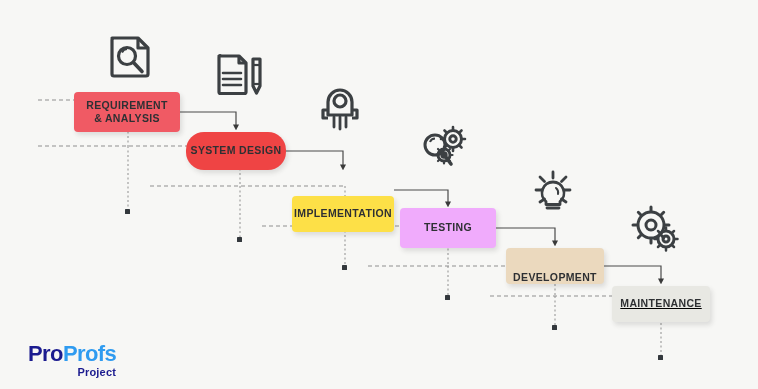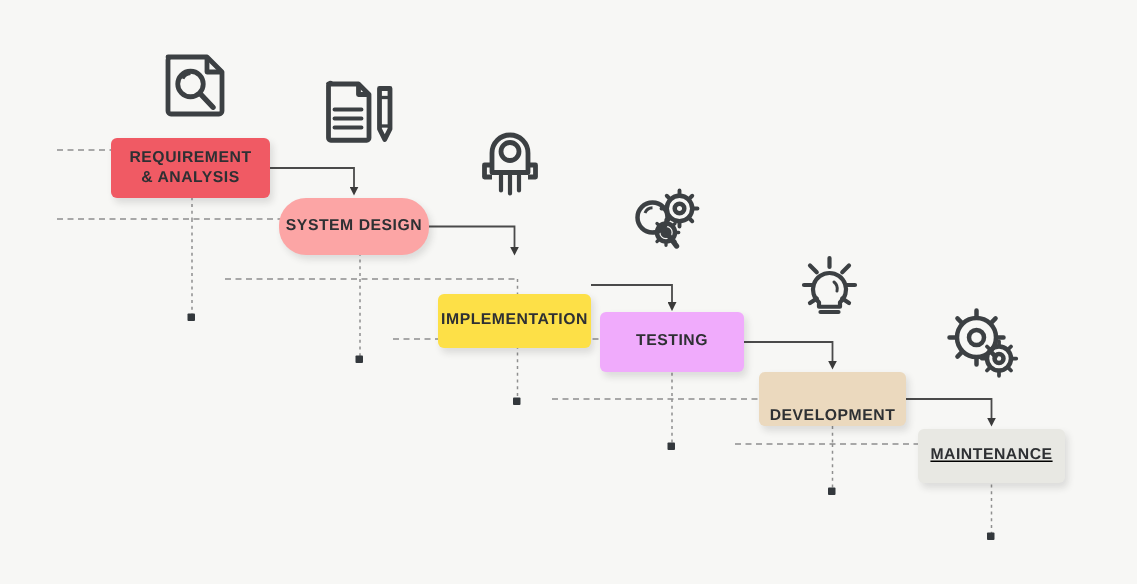--- a/index.html
+++ b/index.html
@@ -226,34 +226,40 @@
         </g>
       </g>
     </svg>
   </div>
 
   <div class="stage-box" style="left:74px; top:92px; width:106px; height:40px; background:#f05a64;">
     <span class="stage-label">REQUIREMENT
 &amp; ANALYSIS</span>
   </div>
 
-  <div class="stage-box" style="left:186px; top:132px; width:100px; height:38px; background:#fca5a5;border-radius:18px;">
+  <div class="stage-box" style="left:186px; top:132px; width:100px; height:38px; background:#ef4444;border-radius:18px;">
     <span class="stage-label">SYSTEM DESIGN</span>
   </div>
 
   <div class="stage-box" style="left:292px; top:172px; width:102px; height:36px; background:#fde047;margin-top:24px;">
     <span class="stage-label">IMPLEMENTATION</span>
   </div>
 
   <div class="stage-box" style="left:400px; top:208px; width:96px; height:40px; background:#f0abfc;">
     <span class="stage-label">TESTING</span>
   </div>
 
   <div class="stage-box" style="left:506px; top:248px; width:98px; height:36px; background:#ebd9be;align-items:flex-end;">
     <span class="stage-label">DEVELOPMENT</span>
   </div>
 
   <div class="stage-box" style="left:612px; top:286px; width:98px; height:36px; background:#e8e8e3;text-decoration:underline;">
     <span class="stage-label">MAINTENANCE</span>
   </div>
 
+  <div id="logo">
+    <div class="logo-main">
+      <span class="logo-pro">Pro</span><span class="logo-profs">Profs</span>
+    </div>
+    <div class="logo-sub">Project</div>
+  </div>
 
 </div>
 
 </body></html>

